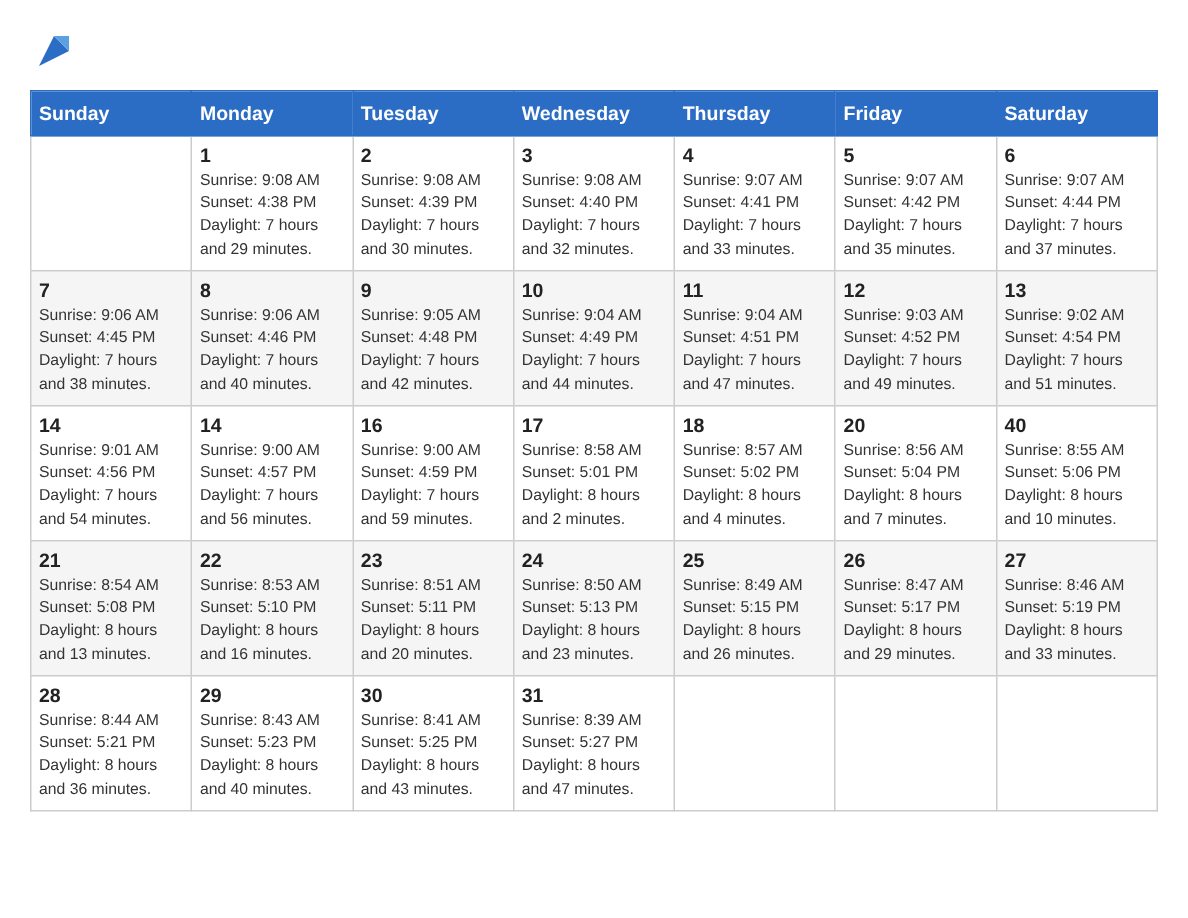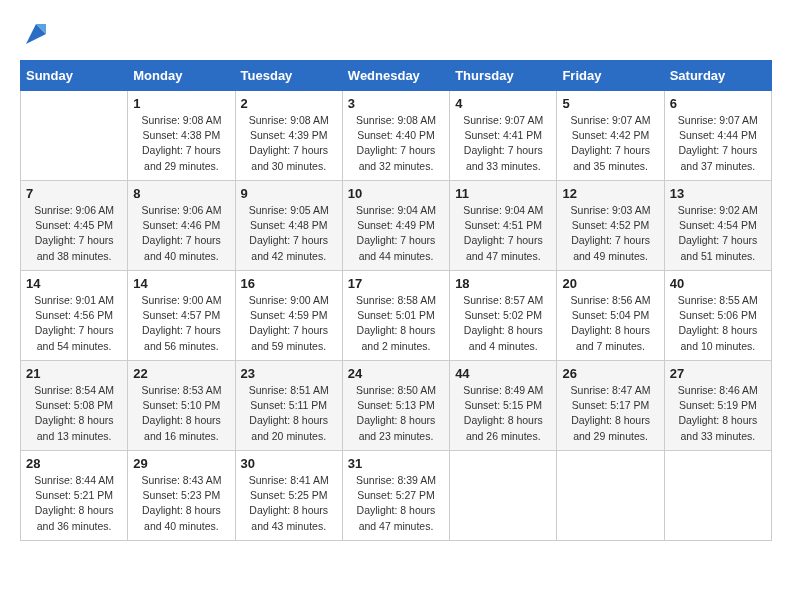--- a/index.html
+++ b/index.html
@@ -76,21 +76,20 @@
     .day-number {
       font-weight: bold;
       font-size: 13px;
       margin-bottom: 2px;
       color: #222;
     }
     .day-info {
       font-size: 10.5px;
       line-height: 1.45;
       color: #333;
-      text-align: center;
     }
     .empty-cell {
       background: #fff !important;
     }
   </style>
 </head>
 <body>
 
 <div class="header">
   <div class="logo">
@@ -222,21 +221,21 @@
         </td>
         <td>
           <div class="day-number">23</div>
           <div class="day-info">Sunrise: 8:51 AM<br>Sunset: 5:11 PM<br>Daylight: 8 hours<br>and 20 minutes.</div>
         </td>
         <td>
           <div class="day-number">24</div>
           <div class="day-info">Sunrise: 8:50 AM<br>Sunset: 5:13 PM<br>Daylight: 8 hours<br>and 23 minutes.</div>
         </td>
         <td>
-          <div class="day-number">44</div>
+          <div class="day-number">25</div>
           <div class="day-info">Sunrise: 8:49 AM<br>Sunset: 5:15 PM<br>Daylight: 8 hours<br>and 26 minutes.</div>
         </td>
         <td>
           <div class="day-number">26</div>
           <div class="day-info">Sunrise: 8:47 AM<br>Sunset: 5:17 PM<br>Daylight: 8 hours<br>and 29 minutes.</div>
         </td>
         <td>
           <div class="day-number">27</div>
           <div class="day-info">Sunrise: 8:46 AM<br>Sunset: 5:19 PM<br>Daylight: 8 hours<br>and 33 minutes.</div>
         </td>

